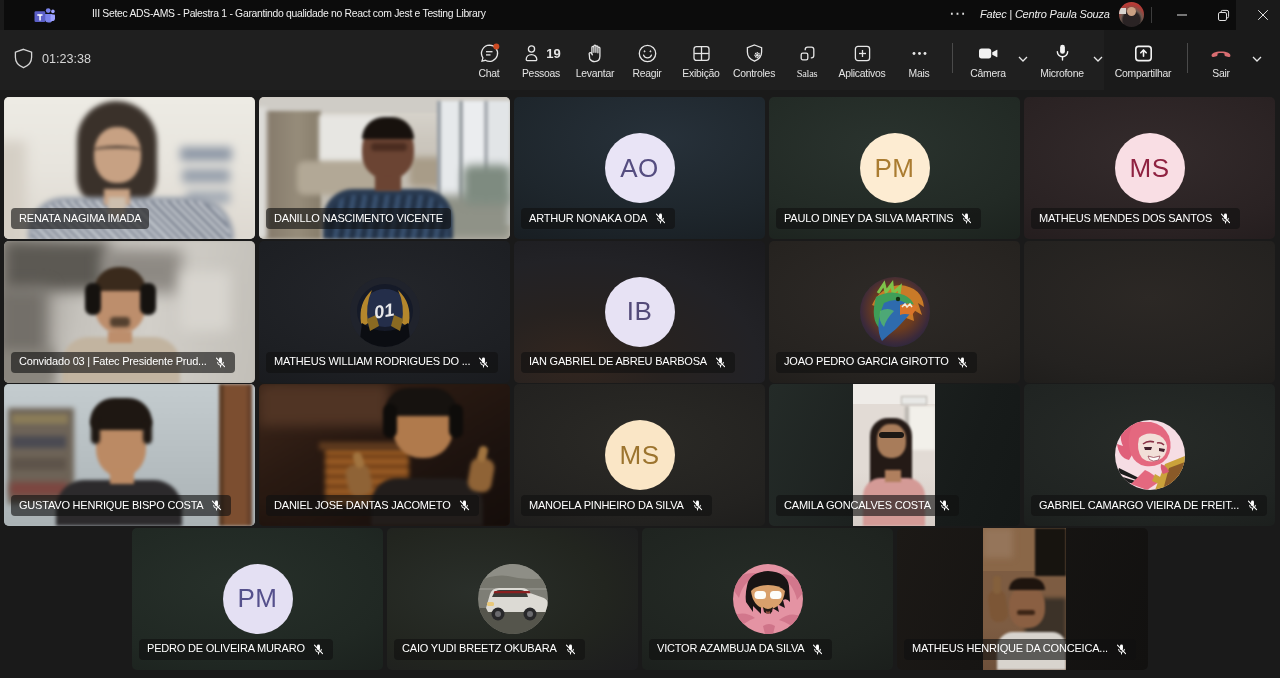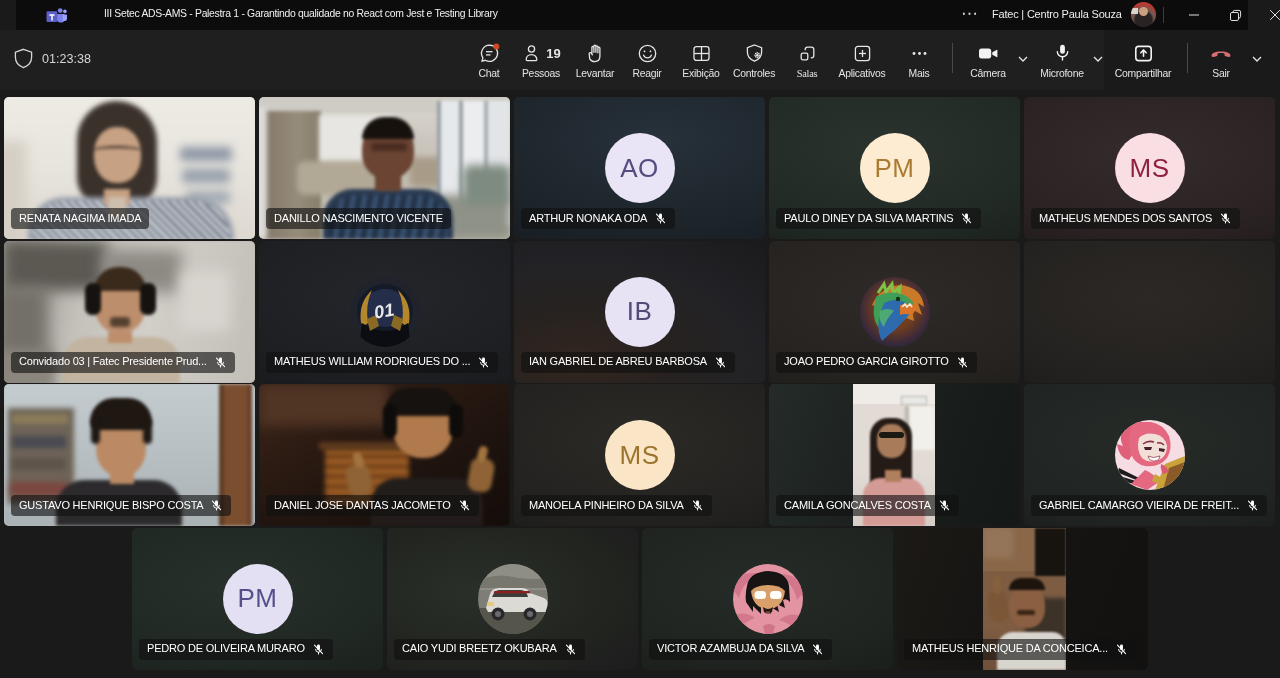--- a/index.html
+++ b/index.html
@@ -1,23 +1,23 @@
 <!DOCTYPE html>
 <html><head>
 <meta charset="utf-8">
 <style>
 * { margin:0; padding:0; box-sizing:border-box; }
 html,body { width:1280px; height:678px; overflow:hidden; background:#1a1a1a; font-family:"Liberation Sans", sans-serif; }
 #app { position:relative; width:1280px; height:678px; }
 
-#titlebar { position:absolute; left:16px; top:0; width:1232px; height:30px; background:#0c0c0c; }
+#titlebar { position:absolute; left:4px; top:0; width:1232px; height:30px; background:#0c0c0c; }
 #tlogo { position:absolute; left:30px; top:8px; }
 #ttitle { position:absolute; left:88px; top:8px; font-size:10.4px; color:#f0f0f0; letter-spacing:-0.3px; }
 #tdots { position:absolute; left:945px; top:3px; font-size:17px; color:#dddddd; letter-spacing:1px; }
-#tacct { position:absolute; left:976px; top:8px; font-size:11px; color:#ededed; letter-spacing:-0.2px; }
+#tacct { position:absolute; left:976px; top:8px; font-size:11px; color:#ededed; letter-spacing:-0.2px;font-style:italic; }
 #tavatar { position:absolute; left:1115px; top:2px; width:25px; height:25px; border-radius:50%;
   background:radial-gradient(circle at 50% 72%, #2a2324 0 38%, #6e5a50 48%, #b43a35 70%, #c8473f 100%);
   overflow:hidden; }
 #tavatar .face { position:absolute; left:8px; top:5px; width:9px; height:9px; border-radius:50%; background:#caa083; }
 #tavatar .flagw { position:absolute; left:0; top:6px; width:7px; height:6px; background:#d8d4cf; }
 #tsep { position:absolute; left:1147px; top:7px; width:1px; height:16px; background:#3d3d3d; }
 .wctl { position:absolute; top:0; width:46px; height:30px; display:flex; align-items:center; justify-content:center; }
 
 #toolbar { position:absolute; left:0; top:30px; width:1104px; height:60px; background:#1f1f1f; }
 #shield { position:absolute; left:14px; top:18px; }

